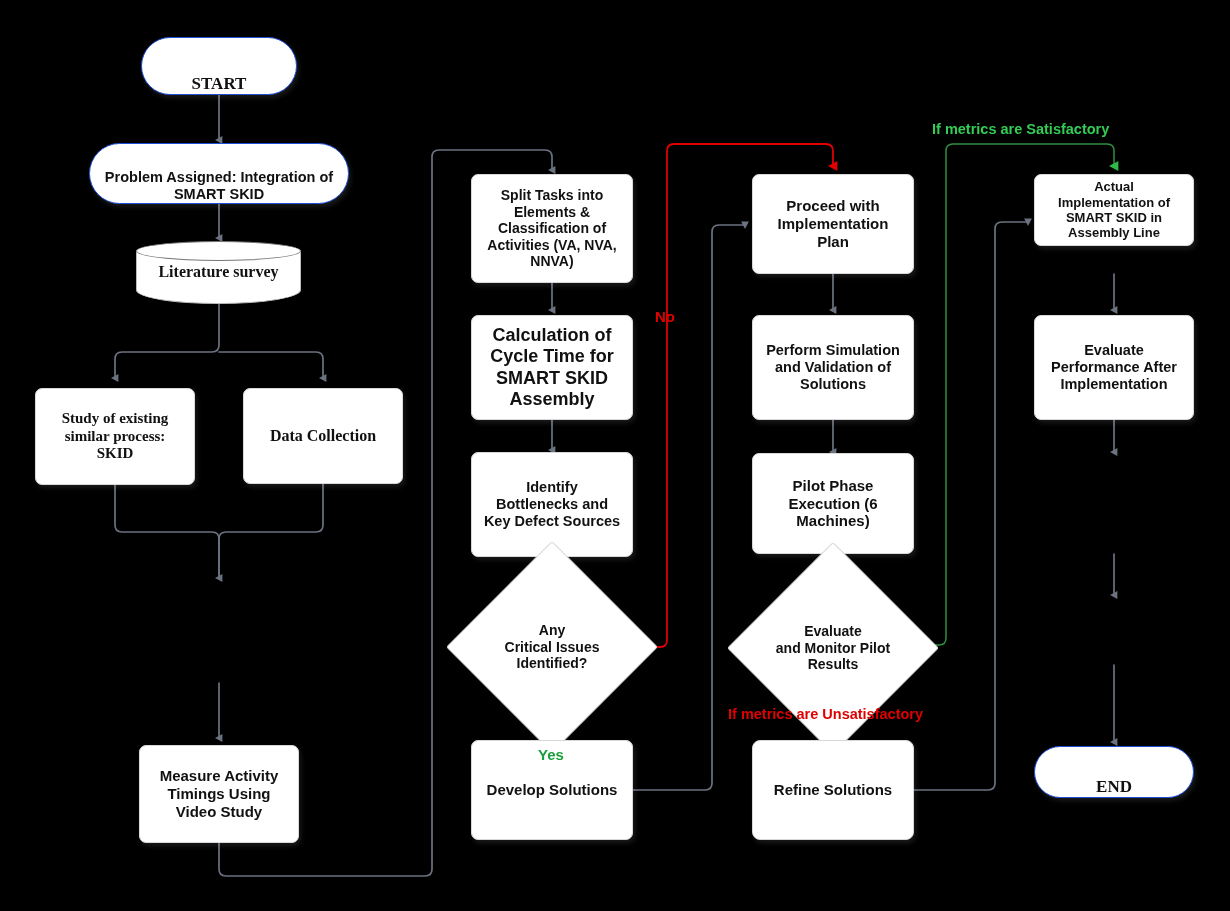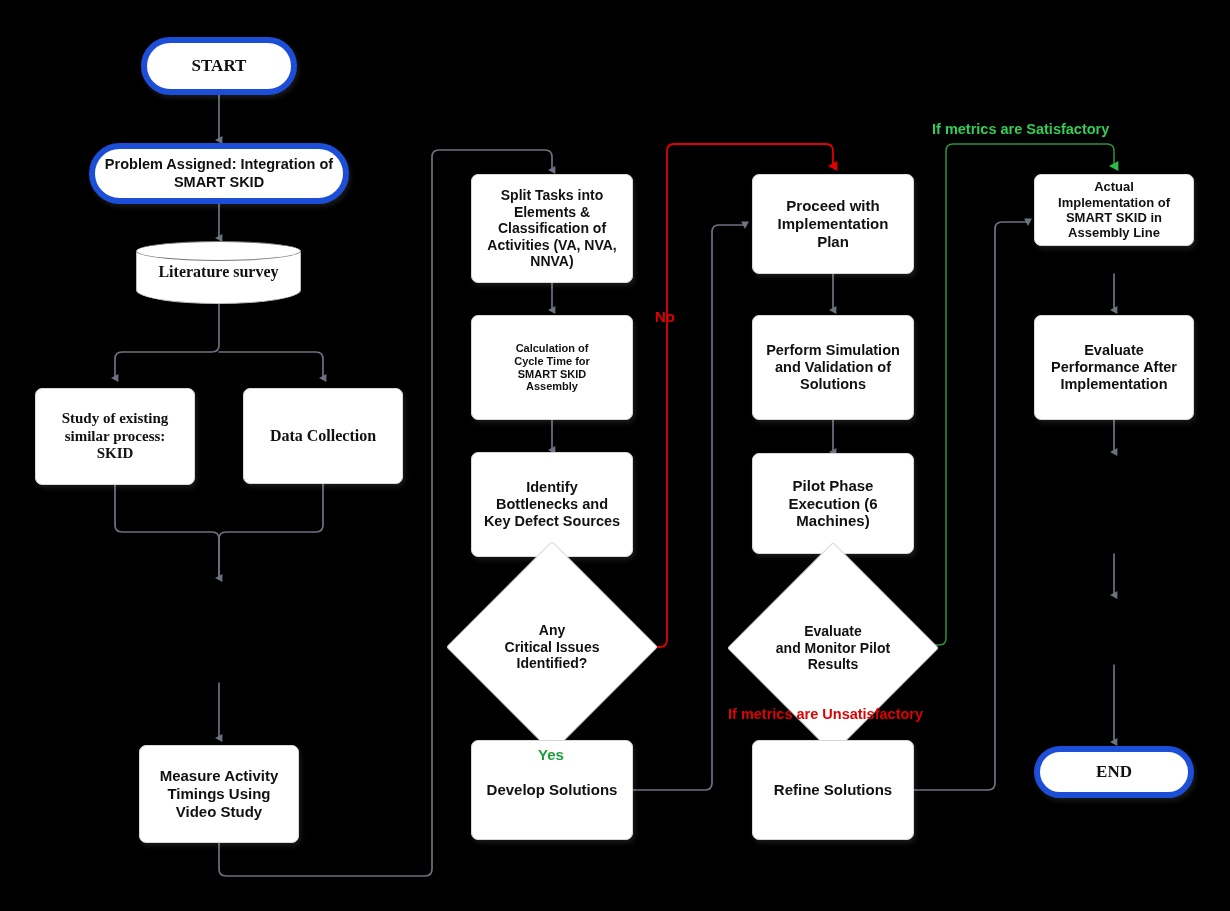--- a/index.html
+++ b/index.html
@@ -40,22 +40,23 @@
     white-space: pre-line;
   }
   
   .shape-rect {
     border-radius: 7px;
     border: 1px solid #d8d8d8;
     box-shadow: 2px 3px 5px rgba(255,255,255,0.10);
   }
   .shape-stadium {
     border-radius: 999px;
-    border: 6px solid #1d4ed8;
+    border: 1px solid #1d4ed8;
     box-shadow: 2px 3px 5px rgba(255,255,255,0.10);
+    align-items: flex-end;
   }
   .shape-diamond {
     background: transparent;
     border: none;
     box-shadow: none;
   }
   .shape-diamond .dia-bg {
     position: absolute;
     left: 0; top: 0; right: 0; bottom: 0;
     background: #ffffff;
@@ -206,21 +207,21 @@
   </div>
 
   <div class="node shape-rect f-sans" style="left:471px; top:174px; width:162px; height:109px; font-size:14px;">
     <span class="lbl">Split Tasks into
 Elements &amp;
 Classification of
 Activities (VA, NVA,
 NNVA)</span>
   </div>
 
-  <div class="node shape-rect f-sans" style="left:471px; top:315px; width:162px; height:105px; font-size:11px;">
+  <div class="node shape-rect f-sans" style="left:471px; top:315px; width:162px; height:105px; font-size:18px;">
     <span class="lbl">Calculation of
 Cycle Time for
 SMART SKID
 Assembly</span>
   </div>
 
   <div class="node shape-rect f-sans" style="left:471px; top:452px; width:162px; height:105px; font-size:14.5px;">
     <span class="lbl">Identify
 Bottlenecks and
 Key Defect Sources</span>
@@ -255,21 +256,21 @@
 Machines)</span>
   </div>
 
   <div class="node shape-diamond f-sans" style="left:758px; top:573px; width:150px; height:150px; font-size:14px;">
     <span class="dia-bg"></span>
     <span class="lbl">Evaluate
 and Monitor Pilot
 Results</span>
   </div>
 
-  <div class="node shape-rect f-sans" style="left:752px; top:740px; width:162px; height:100px; font-size:15px;">
+  <div class="node shape-rect f-sans" style="left:752px; top:740px; width:162px; height:100px; font-size:15px;border-radius:8px;">
     <span class="lbl">Refine Solutions</span>
   </div>
 
   <div class="node shape-rect f-sans" style="left:1034px; top:174px; width:160px; height:72px; font-size:13px;">
     <span class="lbl">Actual
 Implementation of
 SMART SKID in
 Assembly Line</span>
   </div>
 

